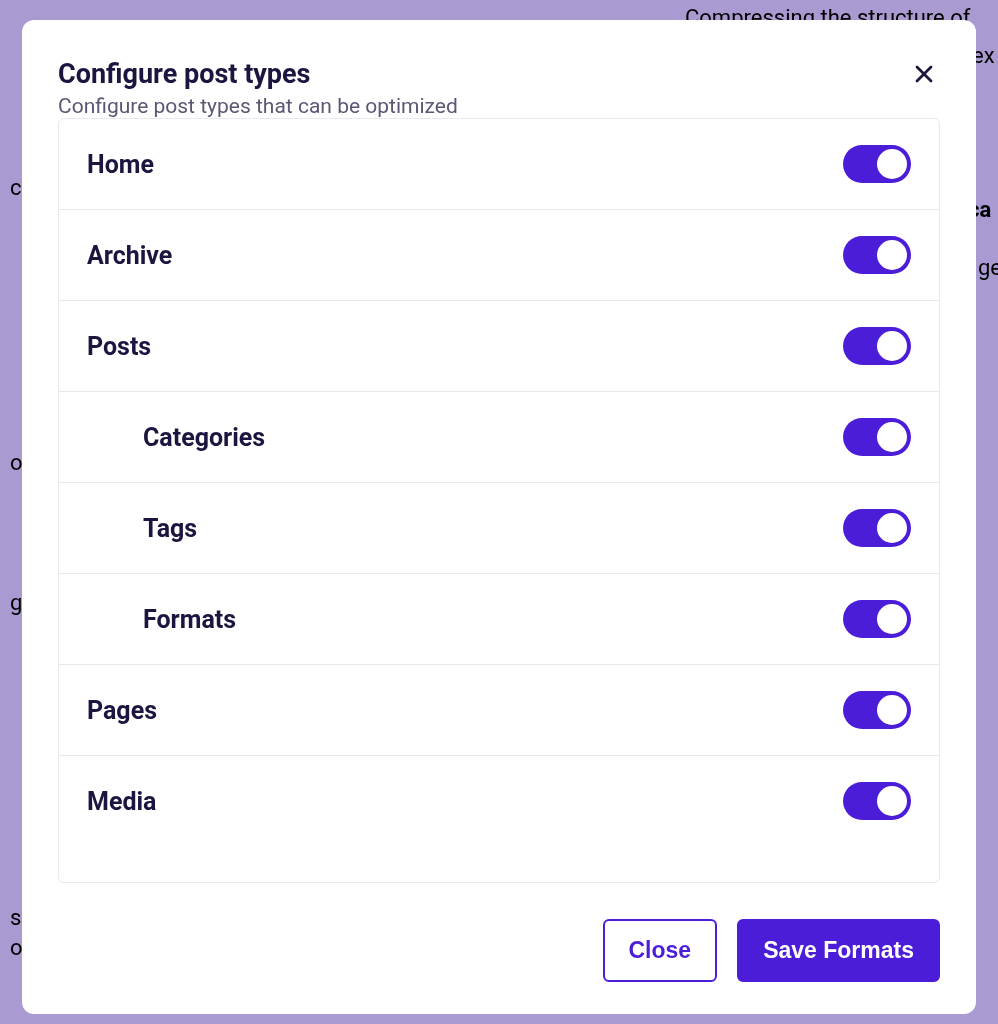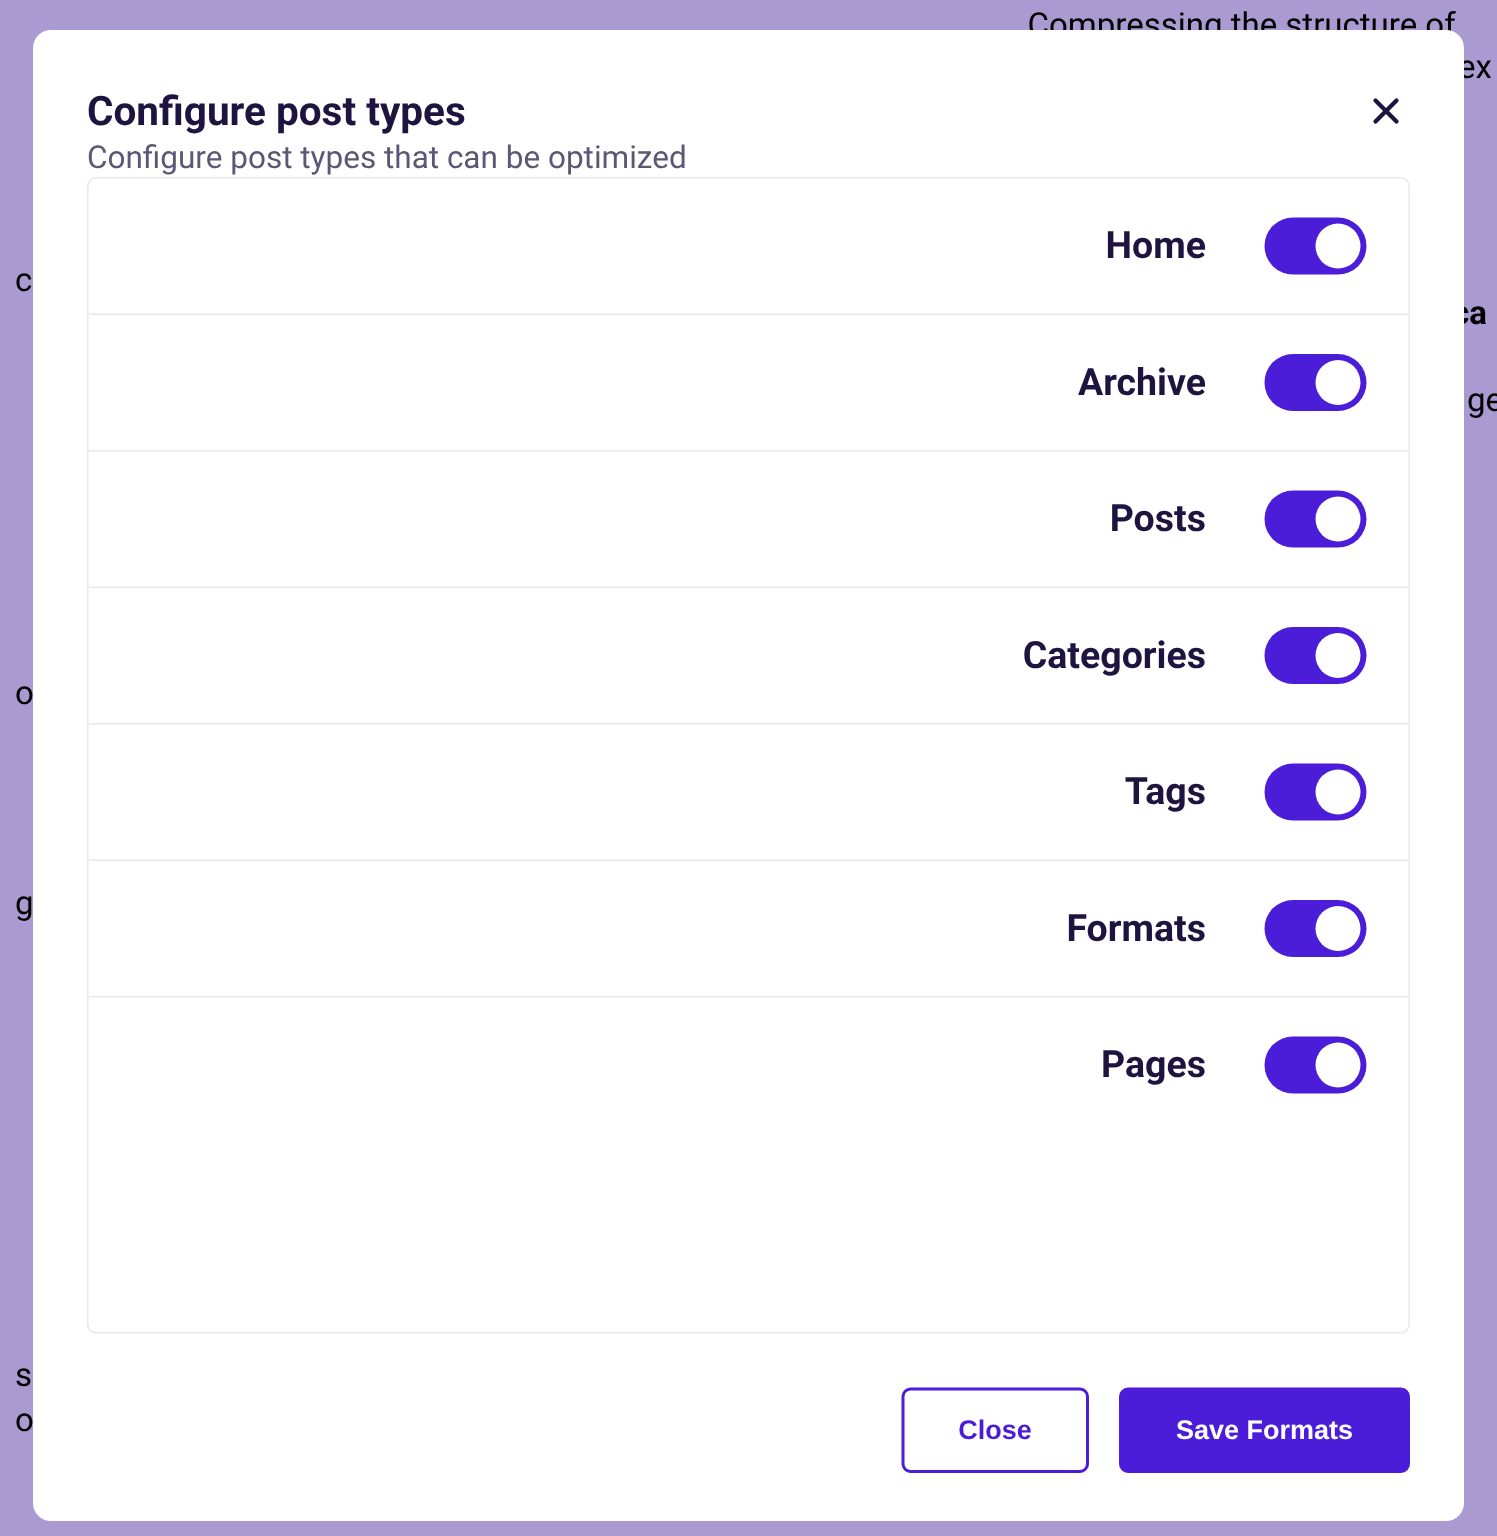--- a/index.html
+++ b/index.html
@@ -15,21 +15,21 @@
       position: relative;
       overflow: hidden;
     }
     .bg-text {
       position: absolute;
       color: #000000;
       font-size: 22px;
       white-space: nowrap;
     }
     .bg-text.t1 { top: 5px; left: 685px; }
-    .bg-text.t2 { top: 33px; left: 972px; }
+    .bg-text.t2 { top: 43px; left: 972px; }
     .bg-text.t3 { top: 175px; left: 10px; }
     .bg-text.t4 { top: 197px; left: 968px; font-weight:700; }
     .bg-text.t5 { top: 255px; left: 978px; }
     .bg-text.t6 { top: 450px; left: 10px; }
     .bg-text.t7 { top: 590px; left: 10px; }
     .bg-text.t8 { top: 905px; left: 10px; }
     .bg-text.t9 { top: 935px; left: 10px; }
     .modal {
       position: absolute;
       top: 20px;
@@ -69,24 +69,23 @@
     }
     .list-container {
       border: 1px solid #e8e8ef;
       border-radius: 6px;
       flex: 1;
       overflow: hidden;
     }
     .list-row {
       display: flex;
       align-items: center;
-      justify-content: flex-end;
+      justify-content: space-between;
       padding: 26px 28px;
       border-bottom: 1px solid #e8e8ef;
-      gap: 39px;
     }
     .list-row:last-child {
       border-bottom: none;
     }
     .list-row.nested {
       padding-left: 84px;
     }
     .row-label {
       font-size: 25px;
       font-weight: 700;
@@ -111,22 +110,22 @@
       background: #ffffff;
       border-radius: 50%;
     }
     .modal-footer {
       display: flex;
       justify-content: flex-end;
       gap: 20px;
       margin-top: 36px;
     }
     .btn {
-      padding: 16px 36px;
-      font-size: 18px;
+      padding: 16px 24px;
+      font-size: 23px;
       font-weight: 700;
       border-radius: 6px;
       cursor: pointer;
       border: 2px solid #4c1dd9;
     }
     .btn-secondary {
       background: #ffffff;
       color: #4c1dd9;
     }
     .btn-primary {
@@ -195,19 +194,25 @@
       <button class="toggle">
           <span class="toggle-knob"></span>
         </button>
     </div>
     <div class="list-row">
       <span class="row-label">Pages</span>
       <button class="toggle">
           <span class="toggle-knob"></span>
         </button>
     </div>
+    <div class="list-row">
+      <span class="row-label">Media</span>
+      <button class="toggle">
+          <span class="toggle-knob"></span>
+        </button>
+    </div>
   </div>
 
   <div class="modal-footer">
     <button class="btn btn-secondary">Close</button>
     <button class="btn btn-primary">Save Formats</button>
   </div>
 </div>
 
 </body></html>

